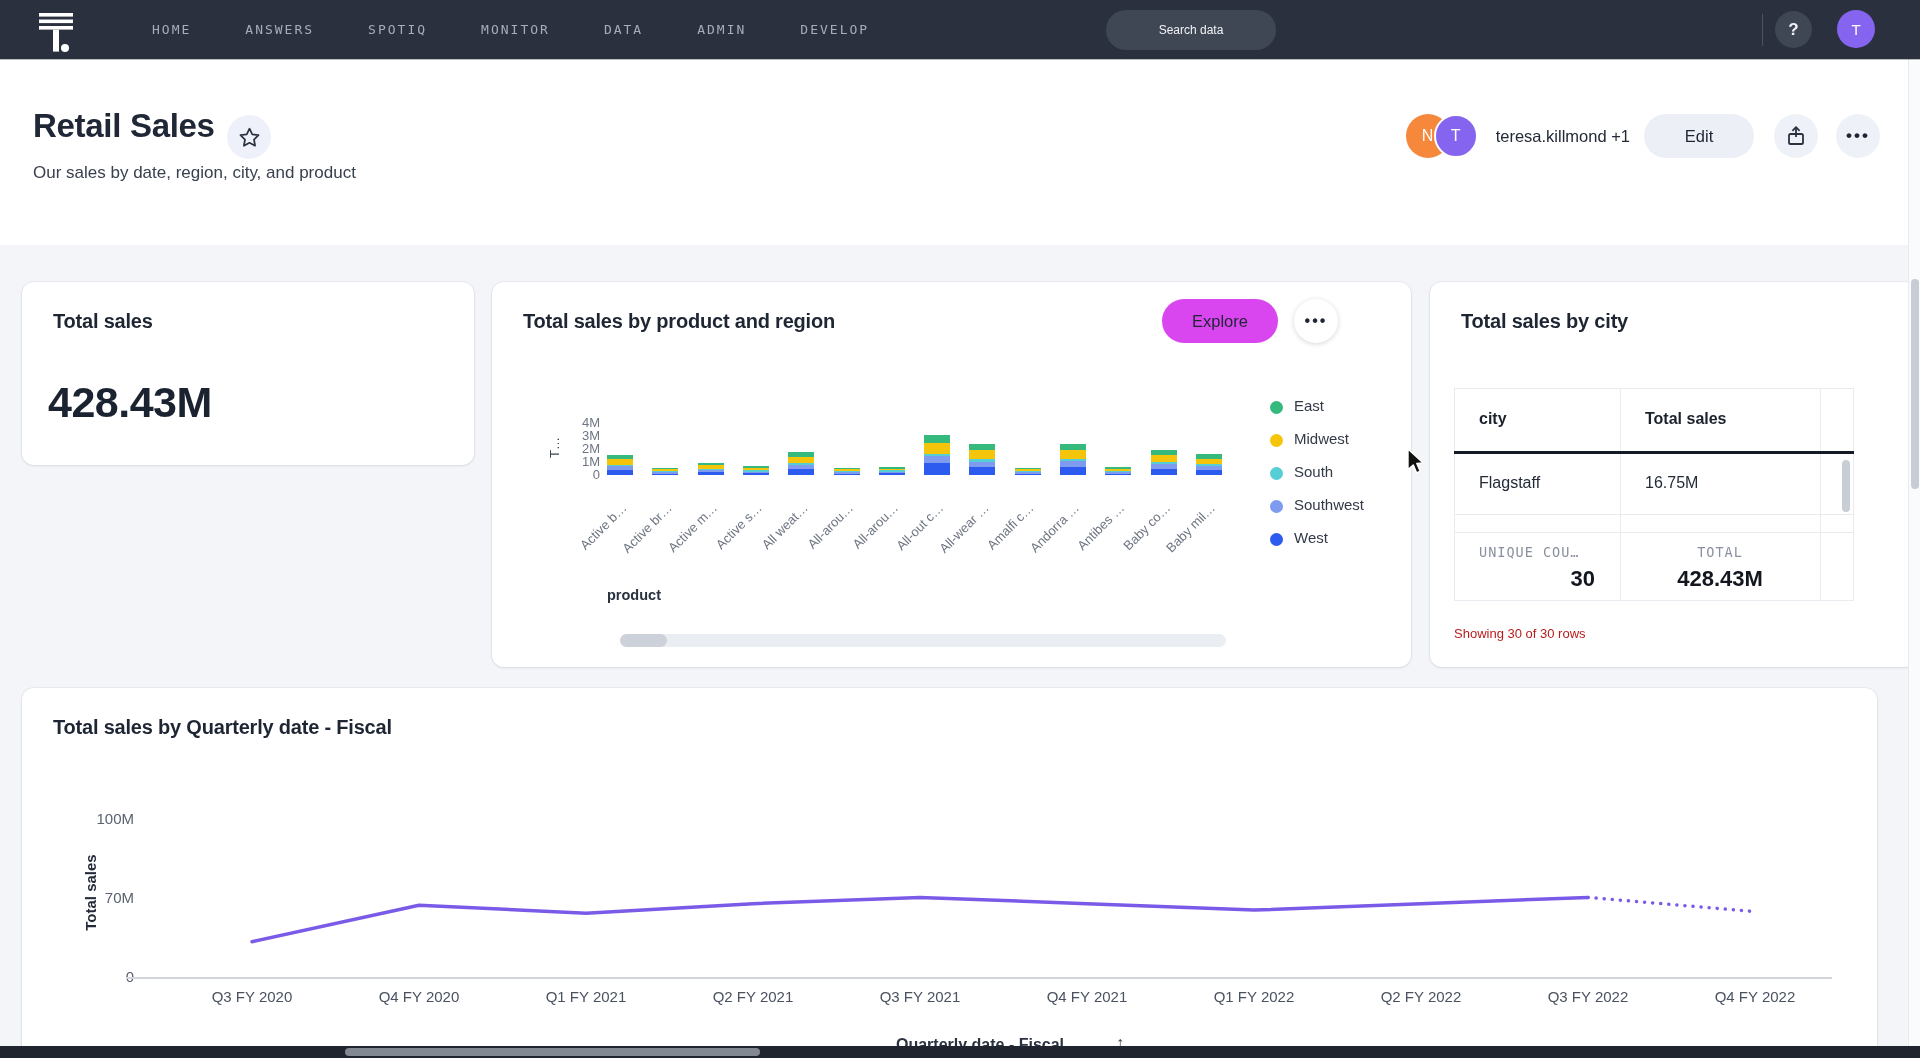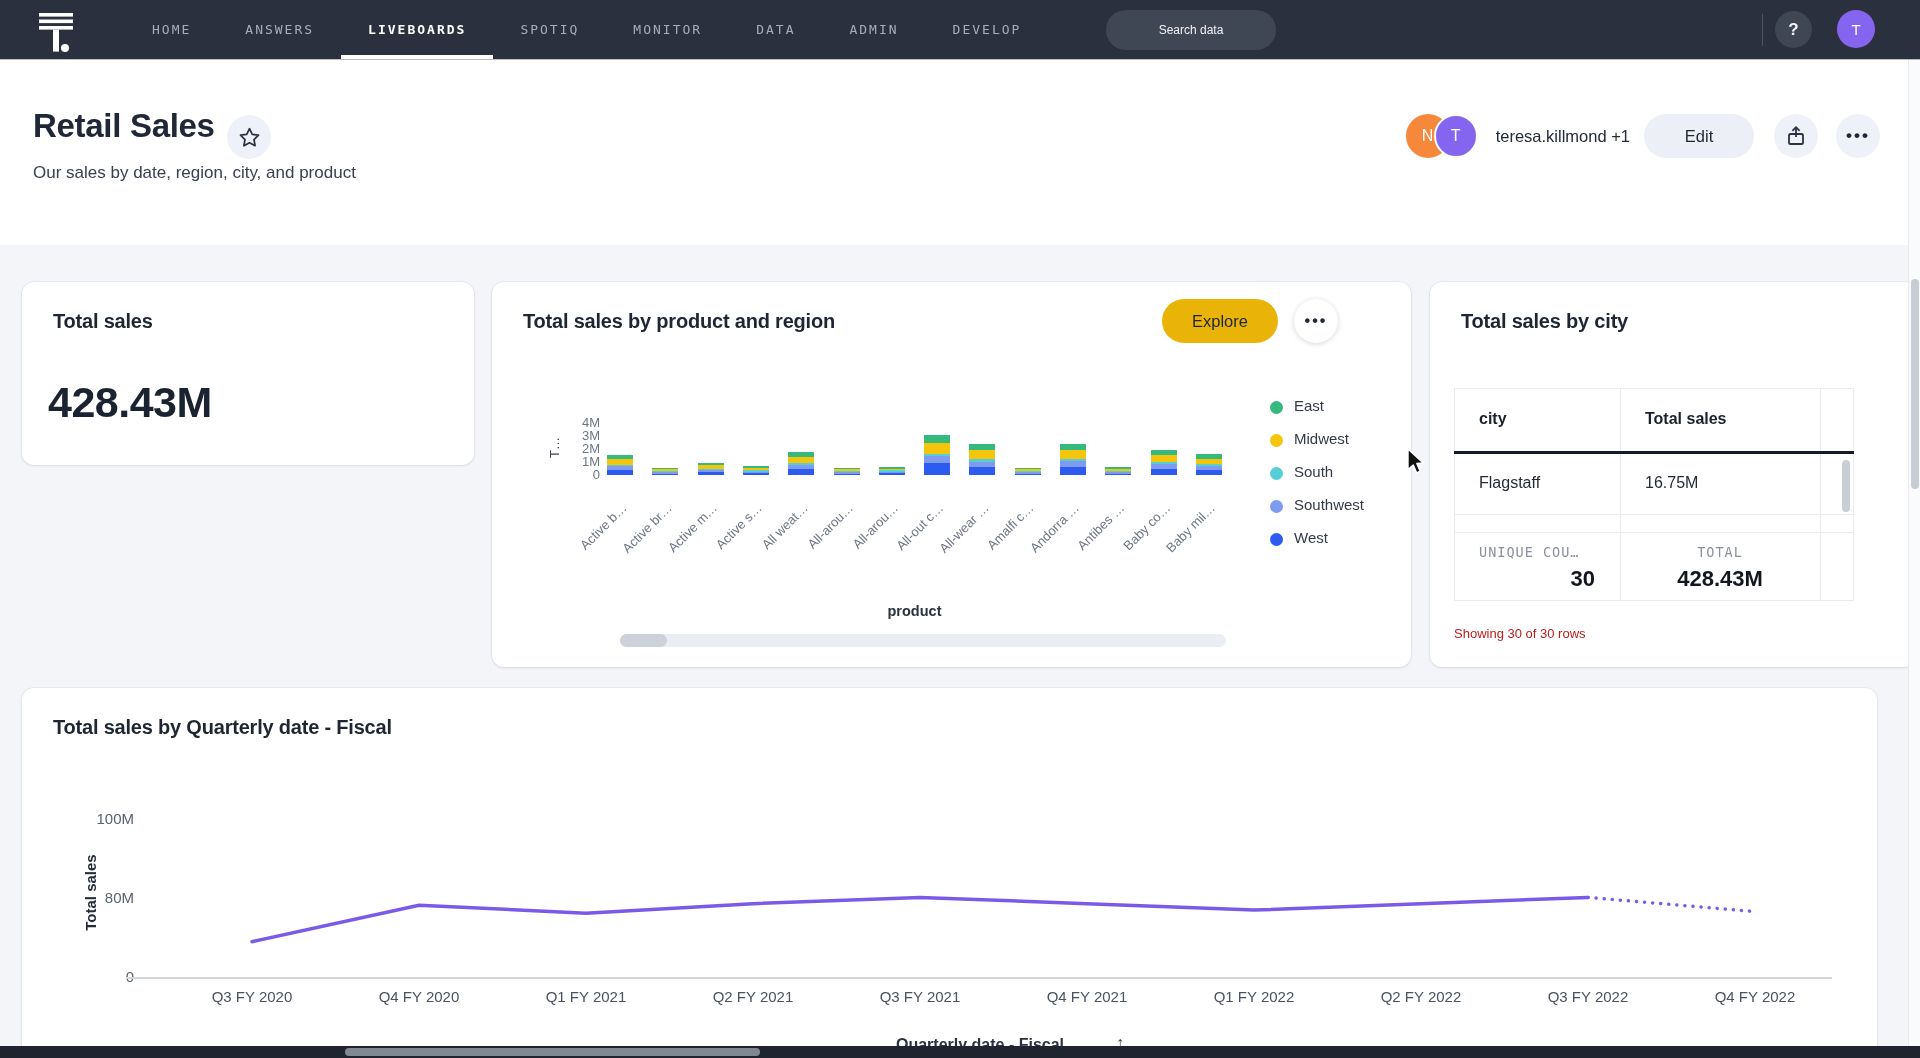--- a/index.html
+++ b/index.html
@@ -49,32 +49,32 @@
     box-shadow:0 1px 3px rgba(20,30,50,.09),0 0 0 1px rgba(20,30,50,.04);}
   .card-title{position:absolute;left:31px;top:28px;margin:0;font-size:20px;font-weight:600;color:#1E2533;letter-spacing:-.2px;}
   .card-kpi{left:22px;top:282px;width:452px;height:183px;}
   .kpi-value{position:absolute;left:26px;top:96px;font-size:43px;font-weight:700;color:#1B2230;letter-spacing:-.5px;}
   .card-bar{left:492px;top:282px;width:919px;height:385px;}
   .card-table{left:1430px;top:282px;width:487px;height:385px;}
   .card-line{left:22px;top:688px;width:1855px;height:382px;}
 
   
   .explore-btn{position:absolute;right:133px;top:17px;width:116px;height:44px;border:none;border-radius:22px;
-    background:#eab308;color:#1E2533;font-size:16.5px;cursor:pointer;font-family:"Liberation Sans",sans-serif;}
+    background:#d946ef;color:#1E2533;font-size:16.5px;cursor:pointer;font-family:"Liberation Sans",sans-serif;}
   .bar-more{position:absolute;right:73px;top:17px;width:44px;height:44px;border:none;border-radius:50%;background:#fff;
     box-shadow:0 1px 5px rgba(20,30,50,.18);color:#1E2533;font-size:16px;letter-spacing:2px;font-weight:bold;cursor:pointer;}
   .bar-plot{position:absolute;left:0;top:128px;width:780px;height:65px;}
   .bar-stack{position:absolute;bottom:0;width:26px;display:flex;flex-direction:column-reverse;cursor:pointer;}
   .bar-seg{width:100%;}
   .bar-ytick{position:absolute;width:48px;text-align:right;font-size:13px;color:#6E7683;}
   .bar-yaxis-title{position:absolute;left:52px;top:158px;font-size:13px;color:#3A4250;transform:rotate(-90deg);}
   .bar-xlabels{position:absolute;left:0;top:208px;width:780px;height:92px;overflow:visible;}
   .bar-xlabel{position:absolute;top:8px;white-space:nowrap;font-size:13px;color:#6E7683;
     transform-origin:100% 50%;transform:rotate(-45deg);cursor:pointer;}
-  .product-label{position:absolute;left:115px;top:321px;width:615px;text-align:center;font-size:14.5px;
+  .product-label{position:absolute;left:115px;top:305px;width:615px;font-size:14.5px;
     font-weight:600;color:#2A3240;}
   .hscroll{position:absolute;left:128px;top:352px;width:606px;height:13px;border-radius:7px;background:#EAEDF1;cursor:pointer;}
   .hscroll-thumb{position:absolute;left:0;top:0;width:47px;height:13px;border-radius:7px;background:#CDD2DA;cursor:grab;}
   .legend{position:absolute;left:778px;top:112px;}
   .legend-item{display:flex;align-items:flex-end;height:20px;margin-bottom:13px;cursor:pointer;}
   .legend-dot{width:13px;height:13px;border-radius:50%;margin-right:11px;flex:none;}
   .legend-text{font-size:15px;color:#333A47;}
   .tbl-cell{position:absolute;font-size:16px;color:#242B38;}
   .tbl-head{font-weight:700;color:#1A202C;}
   .tbl-sumlabel{font-family:"DejaVu Sans Mono",monospace;font-size:13.5px;color:#8A919E;letter-spacing:1px;}
@@ -112,21 +112,20 @@
         <rect x="2" y="5" width="34" height="3.6" fill="#fff"></rect>
         <rect x="2" y="11.5" width="34" height="3.6" fill="#fff"></rect>
         <rect x="2" y="18" width="34" height="3.6" fill="#fff"></rect>
         <rect x="16" y="21.6" width="6" height="22" fill="#fff"></rect>
         <circle cx="28" cy="40" r="4" fill="#fff"></circle>
       </svg>
     </div>
     <nav class="nav-items">
         <a class="nav-item">HOME</a>
         <a class="nav-item">ANSWERS</a>
-        <a class="nav-item active">LIVEBOARDS</a>
         <a class="nav-item">SPOTIQ</a>
         <a class="nav-item">MONITOR</a>
         <a class="nav-item">DATA</a>
         <a class="nav-item">ADMIN</a>
         <a class="nav-item">DEVELOP</a>
       </nav>
     <button class="search-data">Search data</button>
     <div class="nav-divider"></div>
     <button class="help-btn">?</button>
     <button class="avatar-top">T</button>
@@ -343,21 +342,21 @@
 
     <div class="vscroll-thumb" style="left:412px;top:178px;width:8px;height:52px;"></div>
     <div class="showing">Showing 30 of 30 rows</div>
   </div>
 
   <div class="card card-line">
     <h2 class="card-title">Total sales by Quarterly date - Fiscal</h2>
     <div class="line-ylabel">Total sales</div>
     <div class="line-yticks">
         <span class="line-ytick" style="left: 58px; top: 122px;">100M</span>
-        <span class="line-ytick" style="left: 58px; top: 201px;">80M</span>
+        <span class="line-ytick" style="left: 58px; top: 201px;">70M</span>
         <span class="line-ytick" style="left: 58px; top: 280px;">0</span>
       </div>
     <div class="baseline"></div>
     <svg class="line-svg" width="1855" height="382" viewBox="0 0 1855 382">
       <path id="line-solid" fill="none" stroke-width="3.5" stroke-linejoin="round" stroke-linecap="round" d="M230,253.7 L397,217.3 L564,225.2 L731,215.7 L898,209.4 L1065,215.7 L1232,222.1 L1399,215.7 L1566,209.4" stroke="#7A5BE8"></path>
       <path id="line-dotted" fill="none" stroke-width="3.5" stroke-linecap="round" d="M1566,209.4 L1733,223.6" stroke="#7A5BE8" stroke-dasharray="0.1 8"></path>
     </svg>
     <div class="line-xlabels">
         <span class="line-xlabel" style="left: 145px;">Q3 FY 2020</span>
         <span class="line-xlabel" style="left: 312px;">Q4 FY 2020</span>

